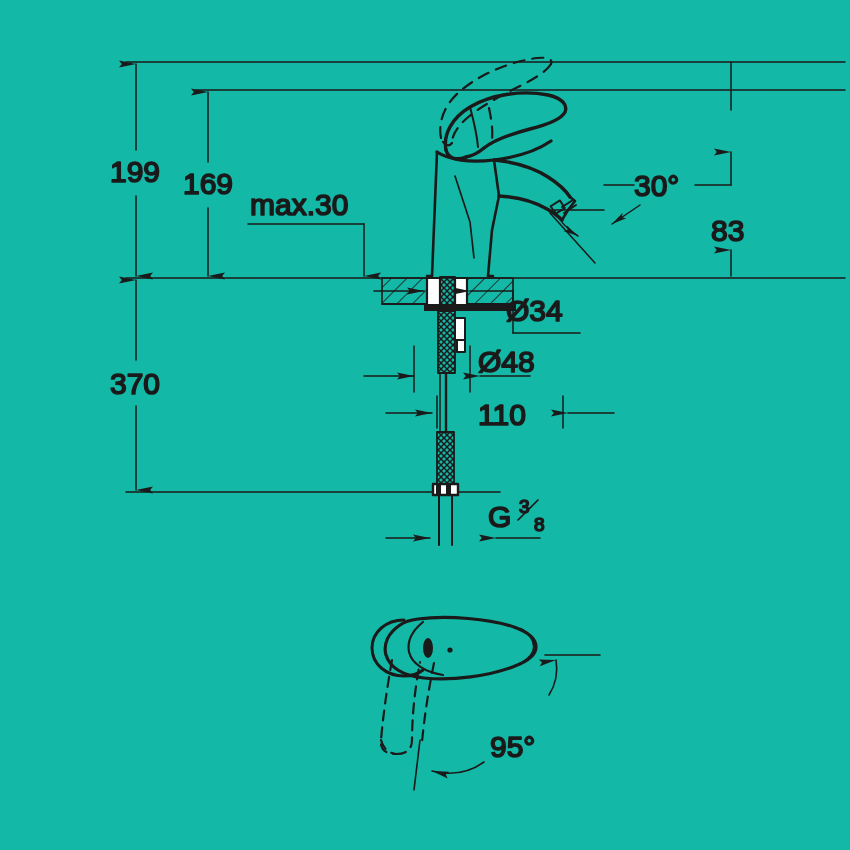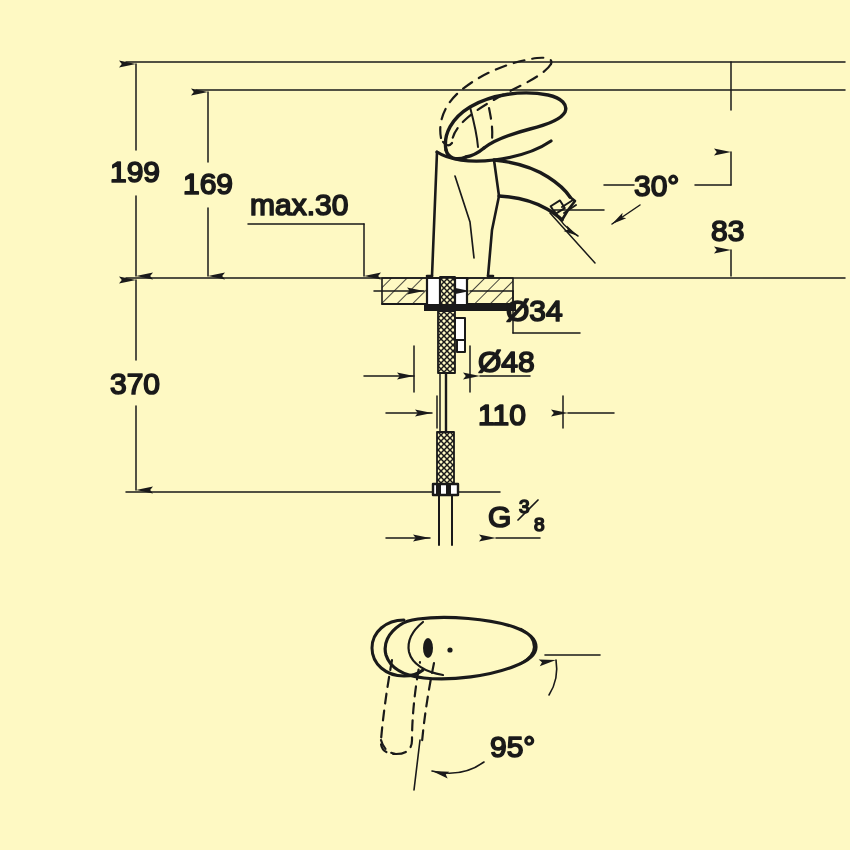--- a/index.html
+++ b/index.html
@@ -8,21 +8,21 @@
     padding: 0;
     background: #ffffff;
   }
   body {
     font-family: "Liberation Sans", sans-serif;
   }
   #sheet {
     position: relative;
     width: 850px;
     height: 850px;
-    background: #fef9c3;
+    background: #14b8a6;
     overflow: hidden;
   }
   #sheet svg {
     display: block;
   }
   text {
     font-family: "Liberation Sans", sans-serif;
     fill: #1a1a1a;
   }
   .dim-label {

